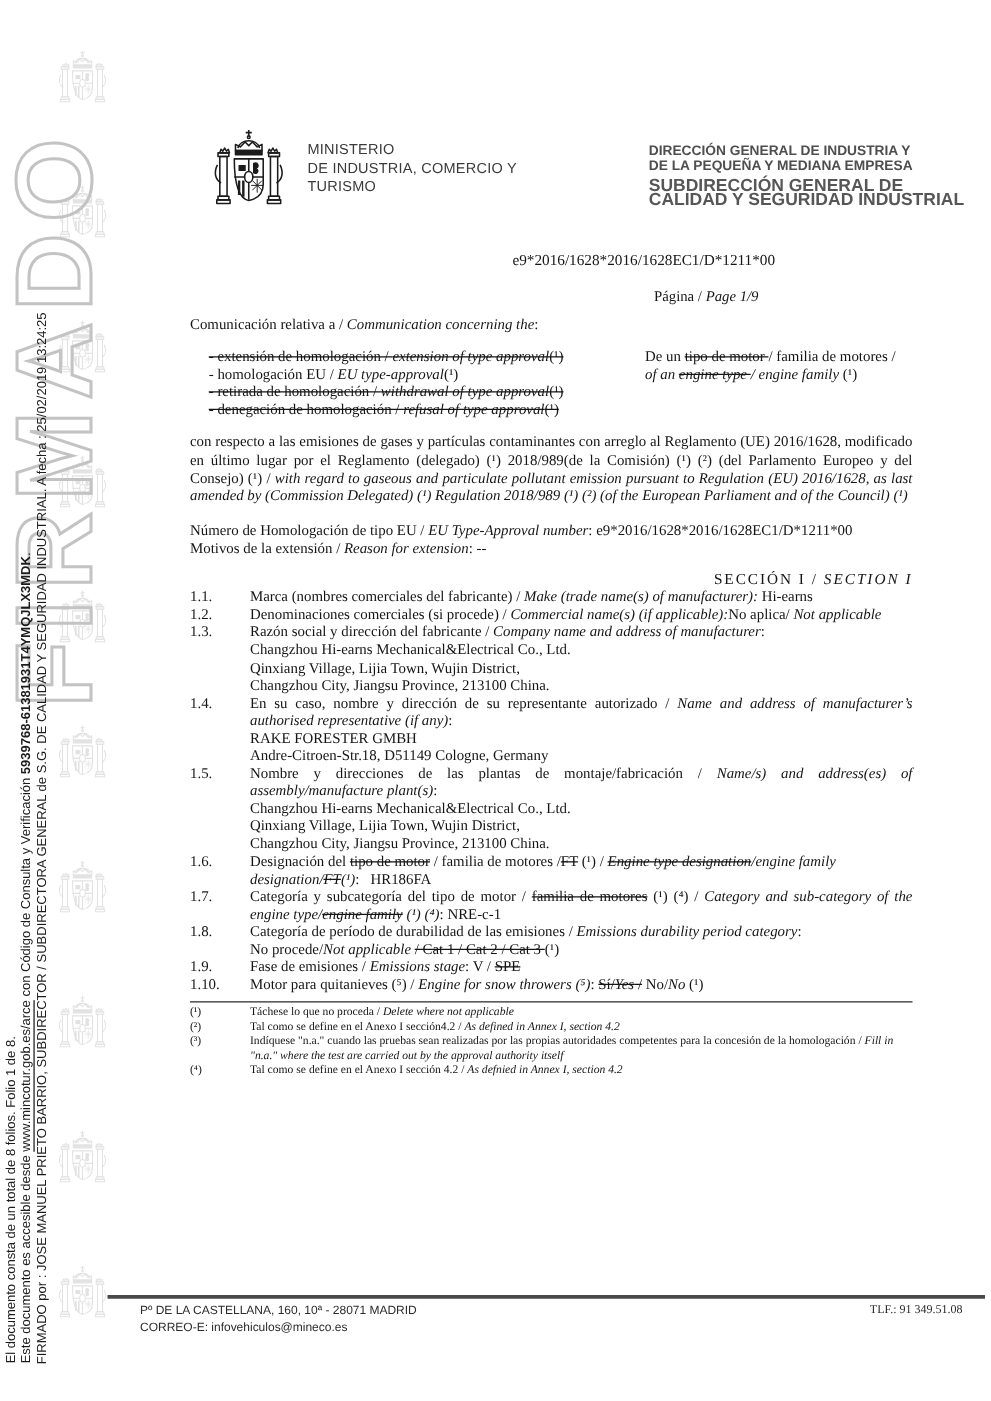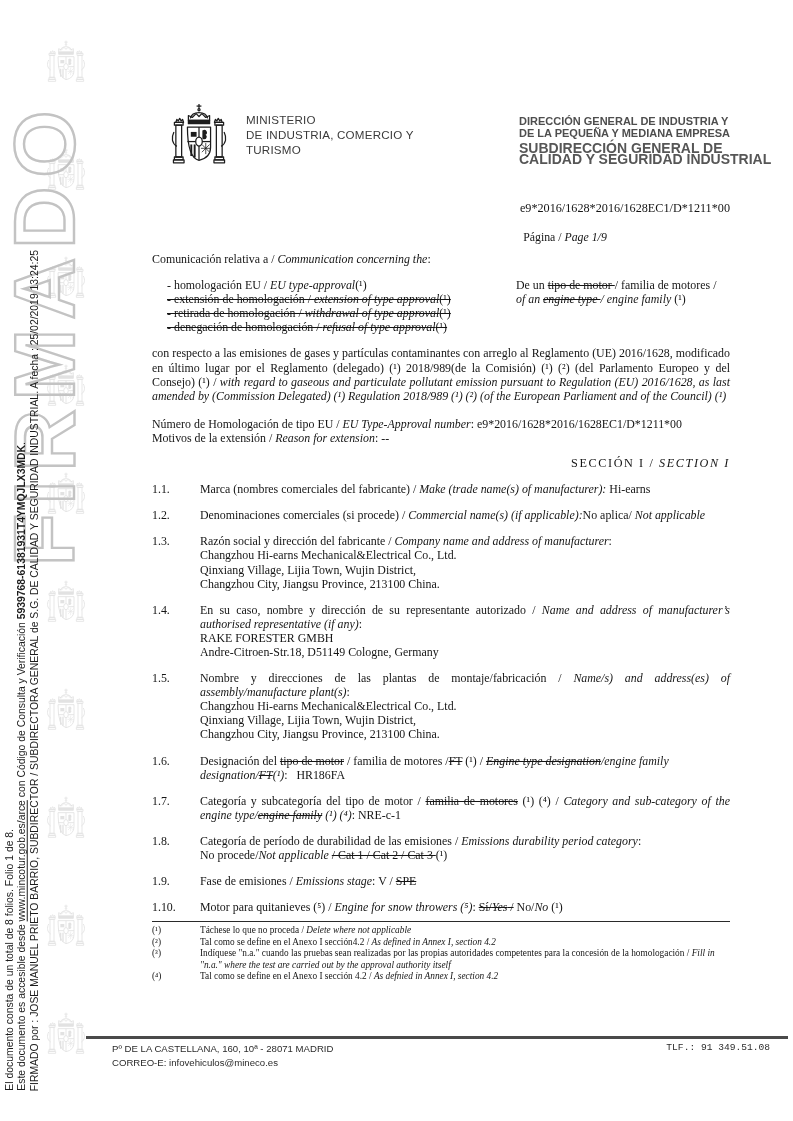--- a/index.html
+++ b/index.html
@@ -26,46 +26,46 @@
   .vl3{left:5px;font-size:10.4px}
 
   
   .logo{position:absolute;left:170px;top:103px;z-index:3}
   .ministry{position:absolute;left:246px;top:112px;font-family:"Liberation Sans",sans-serif;
             font-size:11.6px;line-height:15px;color:#3a3a3a;letter-spacing:.2px;z-index:3}
   .hdr-right{position:absolute;left:519px;top:116px;font-family:"Liberation Sans",sans-serif;
              font-weight:bold;color:#4e4e4e;z-index:3}
   .dg{font-size:11px;line-height:11.5px}
   .sub{font-size:14px;line-height:10.5px;margin-top:4px;color:#565656}
-  .appr{position:absolute;top:201px;left:300px;width:430px;text-align:right;font-size:12.2px;z-index:3}
+  .appr{position:absolute;top:201px;left:300px;width:430px;text-align:center;font-size:12.2px;z-index:3}
   .pg{position:absolute;top:230px;left:400px;width:330px;text-align:center;font-size:11.8px;z-index:3}
 
   
   .body{position:absolute;left:152px;top:252px;width:578px;font-size:11.9px;line-height:14.1px;z-index:3}
   .comm-row{display:flex;margin-top:12px}
   .comm-list{width:350px;padding-left:15px}
   .comm-right{width:214px;margin-left:auto}
   .para{margin-top:12px;text-align:justify}
   .nline{margin-top:14px}
   .sec-head{margin-top:11px;text-align:right;letter-spacing:1.6px;font-size:12.2px}
-  .item{display:flex;margin-top:12px}
+  .item{display:flex;}
   .item .num{width:48px;flex:none}
   .item .ib{flex:1;min-width:0}
   .jl{text-align:justify}
   .fn-rule{margin-top:7px;border-top:1.6px solid #2a2a2a}
   .fns{margin-top:3px;font-size:9.3px;line-height:11.4px}
   .fn{display:flex}
   .fn .fm{width:48px;flex:none}
   .fn .fb{flex:1;min-width:0}
 
   
   .ft-rule{position:absolute;left:86px;top:1036px;width:702px;height:3px;background:#4a4a4a;z-index:3}
   .ft{position:absolute;left:112px;top:1042px;font-family:"Liberation Sans",sans-serif;
       font-size:9.6px;line-height:13.5px;color:#2b2b2b;z-index:3}
-  .ft-tel{position:absolute;right:23px;top:1042px;font-family:Liberation Mono, monospace;
+  .ft-tel{position:absolute;right:23px;top:1042px;font-family:Liberation Serif, serif;
           font-size:9.6px;color:#2b2b2b;z-index:3}
 </style>
 </head>
 <body>
 
 <svg width="0" height="0" style="position:absolute" aria-hidden="true">
   <symbol id="crest" viewBox="0 0 60 84">
     <g stroke="#1c1c1c" stroke-width="1.3" fill="none" stroke-linejoin="round">
 
       <line x1="30" y1="1" x2="30" y2="6"></line>
@@ -165,22 +165,22 @@
   </div>
   <div class="appr">e9*2016/1628*2016/1628EC1/D*1211*00</div>
   <div class="pg"><span>Página / </span><span class="i">Page 1/9</span></div>
 
   <div class="body">
 
     <div><span>Comunicación relativa a / </span><span class="i">Communication concerning the</span><span>:</span></div>
 
     <div class="comm-row">
       <div class="comm-list">
+        <div><span class="st">- extensión de homologación / </span><span class="i st">extension of type approval</span><span class="st">(¹)</span></div>
         <div><span>- homologación EU / </span><span class="i">EU type-approval</span><span>(¹)</span></div>
-        <div><span class="st">- extensión de homologación / </span><span class="i st">extension of type approval</span><span class="st">(¹)</span></div>
         <div><span class="st">- retirada de homologación / </span><span class="i st">withdrawal of type approval</span><span class="st">(¹)</span></div>
         <div><span class="st">- denegación de homologación / </span><span class="i st">refusal of type approval</span><span class="st">(¹)</span></div>
       </div>
       <div class="comm-right">
         <div><span>De un </span><span class="st">tipo de motor </span><span>/ familia de motores /</span></div>
         <div><span class="i">of an </span><span class="i st">engine type </span><span class="i">/ engine family</span><span> (¹)</span></div>
       </div>
     </div>
 
     <div class="para"><span>con respecto a las emisiones de gases y partículas contaminantes con arreglo al Reglamento (UE) 2016/1628, modificado en último lugar por el Reglamento (delegado) (¹) 2018/989(de la Comisión) (¹) (²) (del Parlamento Europeo y del Consejo) (¹) / </span><span class="i">with regard to gaseous and particulate pollutant emission pursuant to Regulation (EU) 2016/1628, as last amended by (Commission Delegated) (¹) Regulation 2018/989 (¹) (²) (of the European Parliament and of the Council) (¹)</span></div>

